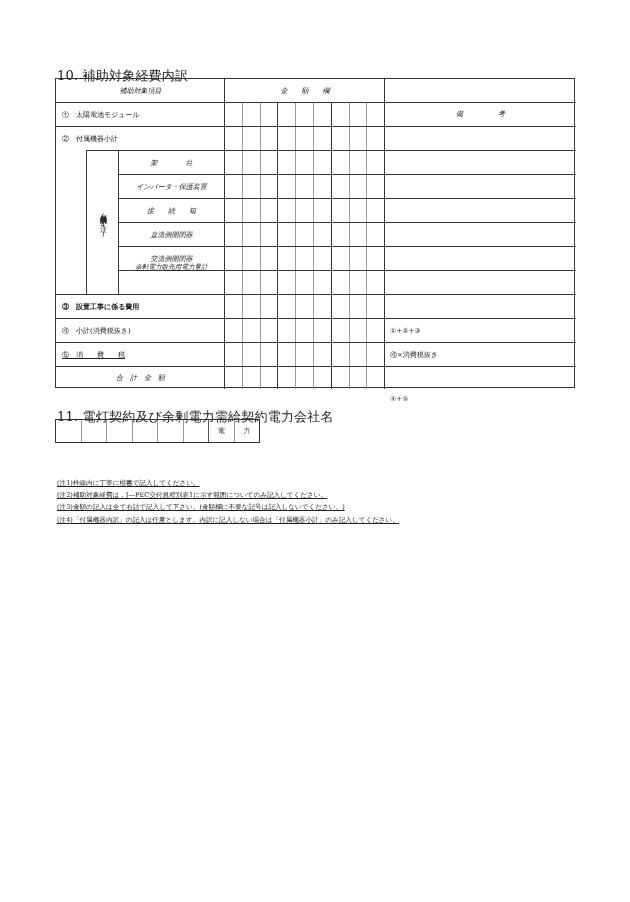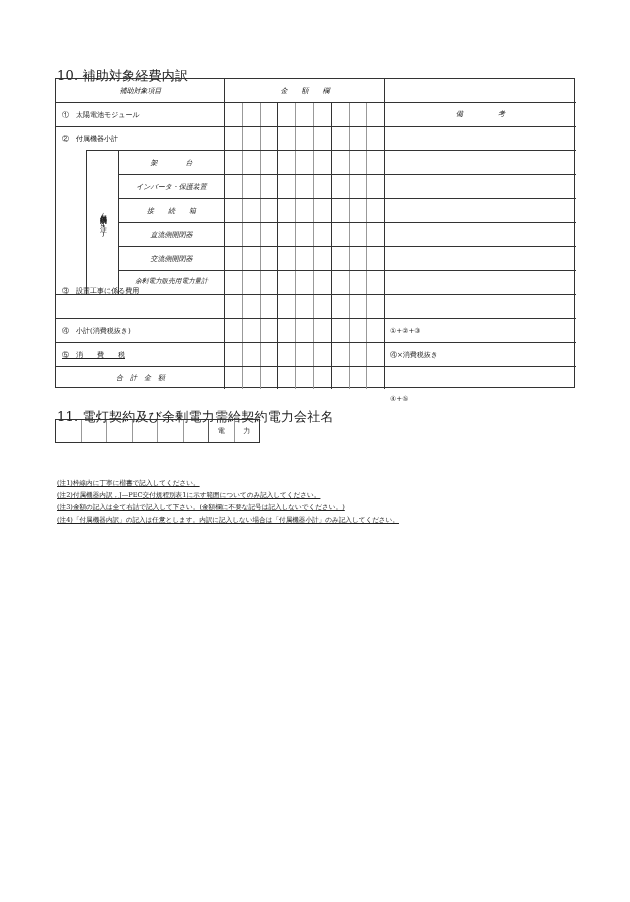--- a/index.html
+++ b/index.html
@@ -118,23 +118,23 @@
   <div class="cell-text" style="left:6px;top:48px;height:24px;">②　付属機器小計</div>
   <div class="cell-text" style="left:334px;top:48px;width:185px;height:24px;"></div>
 
   <div class="vert-label" style="left:31px;top:72px;width:31px;height:144px;">付属機器内訳(注4)</div>
 
   <div class="cell-text center" style="left:63px;top:72px;width:105px;height:24px;">架　　　　台</div>
   <div class="cell-text center" style="left:63px;top:96px;width:105px;height:24px;">インバータ・保護装置</div>
   <div class="cell-text center" style="left:63px;top:120px;width:105px;height:24px;">接　　続　　箱</div>
   <div class="cell-text center" style="left:63px;top:144px;width:105px;height:24px;text-align:right;">直流側開閉器</div>
   <div class="cell-text center" style="left:63px;top:168px;width:105px;height:24px;">交流側開閉器</div>
-  <div class="cell-text center" style="left:63px;top:190px;width:105px;height:24px;font-size:6.6px;">余剰電力販売用電力量計</div>
+  <div class="cell-text center" style="left:63px;top:176px;width:105px;height:24px;font-size:6.6px;">余剰電力販売用電力量計</div>
 
-  <div class="cell-text" style="left:6px;top:200px;height:24px;">③　設置工事に係る費用</div>
+  <div class="cell-text" style="left:6px;top:216px;height:24px;font-weight:bold;">③　設置工事に係る費用</div>
   <div class="cell-text" style="left:334px;top:216px;width:185px;height:24px;"></div>
   <div class="cell-text" style="left:6px;top:240px;height:24px;">④　小計(消費税抜き)</div>
   <div class="cell-text" style="left:334px;top:240px;width:185px;height:24px;">①+②+③</div>
   <div class="cell-text" style="left:6px;top:264px;height:24px;text-decoration:underline;">⑤　消　　費　　税</div>
   <div class="cell-text" style="left:334px;top:264px;width:185px;height:24px;">④×消費税抜き</div>
 
   <div class="cell-text center" style="left:0;top:288px;width:169px;height:22px;">合　計　金　額</div>
   <div class="cell-text" style="left:334px;top:288px;width:185px;height:22px;margin-top:21px;">④+⑤</div>
 </div>
 
@@ -146,16 +146,16 @@
   <div class="c"></div>
   <div class="c"></div>
   <div class="c"></div>
   <div class="c dark"></div>
   <div class="c">電</div>
   <div class="c">力</div>
 </div>
 
 <div class="notes">
   <div>(注1)枠線内に丁寧に楷書で記入してください。</div>
-  <div>(注2)付属機器内訳，J—PEC交付規程別表1に示す範囲についてのみ記入してください。</div>
+  <div>(注2)補助対象経費は，J—PEC交付規程別表1に示す範囲についてのみ記入してください。</div>
   <div>(注3)金額の記入は全て右詰で記入して下さい。(金額欄に不要な記号は記入しないでください。)</div>
   <div>(注4)「付属機器内訳」の記入は任意とします。内訳に記入しない場合は「付属機器小計」のみ記入してください。</div>
 </div>
 
 </body></html>

